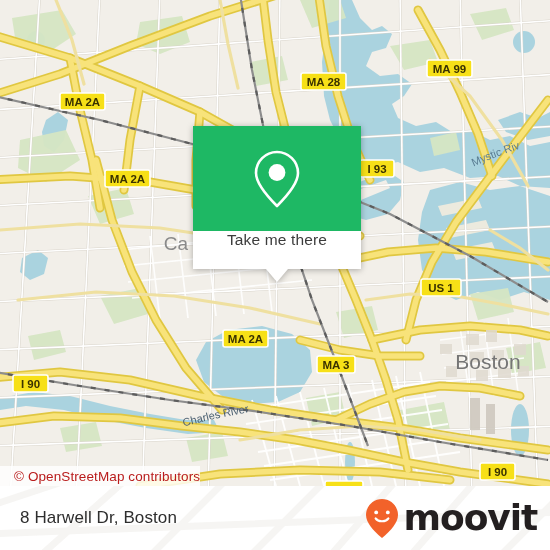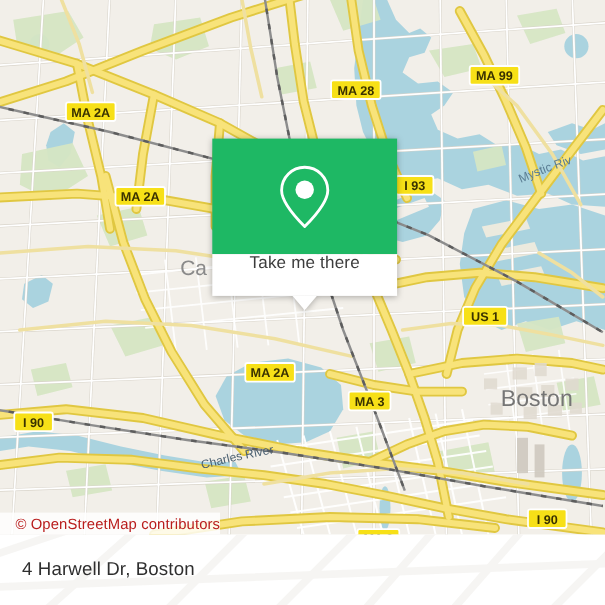--- a/index.html
+++ b/index.html
@@ -473,16 +473,26 @@
         <path d="M-10,20 L80,-10"></path>
         <path d="M40,70 L130,-10"></path>
         <path d="M150,70 L230,-10"></path>
         <path d="M250,70 L330,-10"></path>
         <path d="M330,70 L400,-10"></path>
         <path d="M410,70 L480,-10"></path>
         <path d="M500,70 L560,10"></path>
         <path d="M-10,48 L560,26"></path>
       </g>
     </svg>
-    <div id="footer-address">4 Harwell Dr, Boston</div>
+    <div id="footer-address">8 Harwell Dr, Boston</div>
+    <div id="brand">
+      <svg width="40" height="44" viewBox="0 0 40 44">
+        <path d="M20,3 C11.2,3 4,10.2 4,19 C4,26.6 11,34.4 20,42
+                 C29,34.4 36,26.6 36,19 C36,10.2 28.8,3 20,3 Z" fill="#f2622a"></path>
+        <circle cx="14.2" cy="16.4" r="1.9" fill="#ffffff"></circle>
+        <circle cx="25.8" cy="16.4" r="1.9" fill="#ffffff"></circle>
+        <path d="M13.6,22.4 C16,26.2 24,26.2 26.4,22.4" fill="none" stroke="#ffffff" stroke-width="2.1" stroke-linecap="round"></path>
+      </svg>
+      <span id="brand-word">moovit</span>
+    </div>
   </div>
 
 </div>
 
 </body></html>

